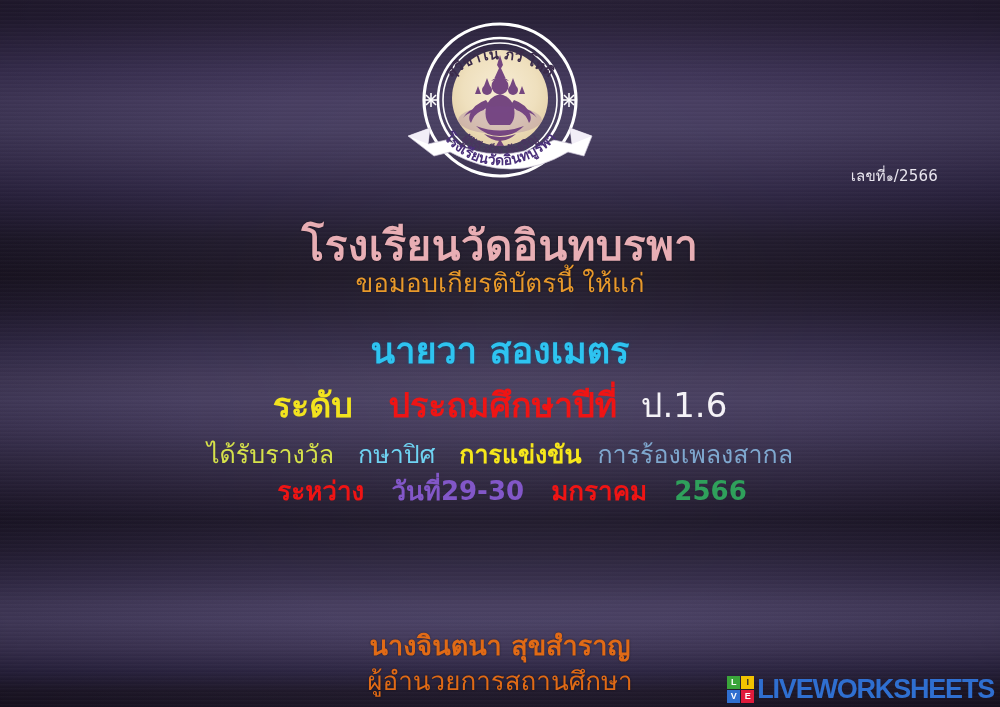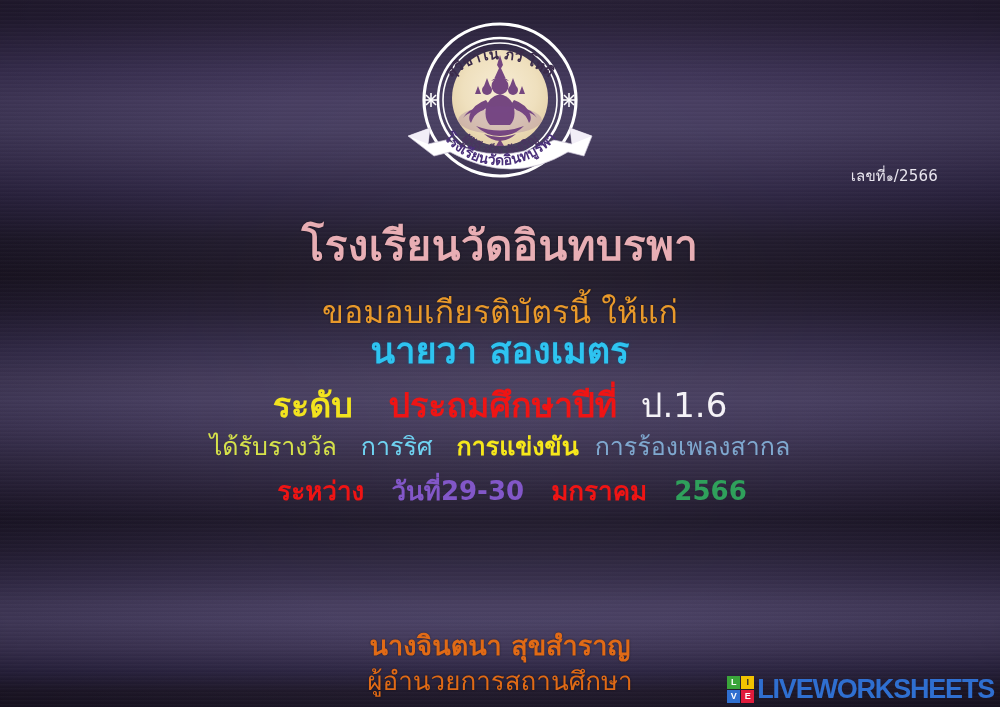--- a/index.html
+++ b/index.html
@@ -83,39 +83,39 @@
   
   .line { width:100%; text-align:center; position:absolute; white-space:nowrap; }
   .seg { display:inline-block; }
 
   #school-name {
     top:212px; font-size:42px; font-weight:bold;
     color:#e8aeb4; letter-spacing:.5px;
     text-shadow:0 0 2px rgba(0,0,0,.55);
   }
   #present-to {
-    top:286px; font-size:32px;
+    top:262px; font-size:26px;
     color:#e8992b; font-weight:normal;
     text-shadow:0 0 2px rgba(0,0,0,.5);
   }
   #student-name {
     top:322px; font-size:36px; font-weight:bold;
     color:#2ec4f0;
     text-shadow:0 0 3px rgba(0,90,140,.6);
   }
   #level-line { top:378px; font-size:34px; font-weight:bold; }
   #level-label { color:#f2e31e; }
   #level-value { color:#ef1414; }
   #level-class { color:#f4f2f6; font-weight:normal; }
 
   #award-line { top:426px; font-size:25px; }
   #award-label { color:#d6e24a;font-family:Liberation Serif, serif; }
   #award-rank  { color:#6fd3f2; }
   #award-event { color:#f6e71b; font-weight:bold; }
-  #award-detail{ color:#7fa8cf; }
+  #award-detail{ color:#7fa8cf;margin-top:8px; }
 
   #date-line { top:470px; font-size:26px; font-weight:bold;margin-left:12px; }
   #date-label { color:#ef1414; }
   #date-days  { color:#8257c8; }
   #date-month { color:#ef1414; }
   #date-year  { color:#2fa05b; }
 
   #wish-line {
     top:508px; font-size:27px;
     color:#c9b07e;
@@ -259,21 +259,21 @@
     <div class="line" id="student-name">นายวา  สองเมตร</div>
 
     <div class="line" id="level-line">
       <span class="seg" id="level-label">ระดับ</span>&nbsp;&nbsp;
       <span class="seg" id="level-value">ประถมศึกษาปีที่</span>&nbsp;
       <span class="seg" id="level-class">ป.1.6</span>
     </div>
 
     <div class="line" id="award-line">
       <span class="seg" id="award-label">ได้รับรางวัล</span>&nbsp;&nbsp;
-      <span class="seg" id="award-rank">การริศ</span>&nbsp;&nbsp;
+      <span class="seg" id="award-rank">กษาปิศ</span>&nbsp;&nbsp;
       <span class="seg" id="award-event">การแข่งขัน</span>&nbsp;
       <span class="seg" id="award-detail">การร้องเพลงสากล</span>
     </div>
 
     <div class="line" id="date-line">
       <span class="seg" id="date-label">ระหว่าง</span>&nbsp;&nbsp;
       <span class="seg" id="date-days">วันที่29-30</span>&nbsp;&nbsp;
       <span class="seg" id="date-month">มกราคม</span>&nbsp;&nbsp;
       <span class="seg" id="date-year">2566</span>
     </div>

